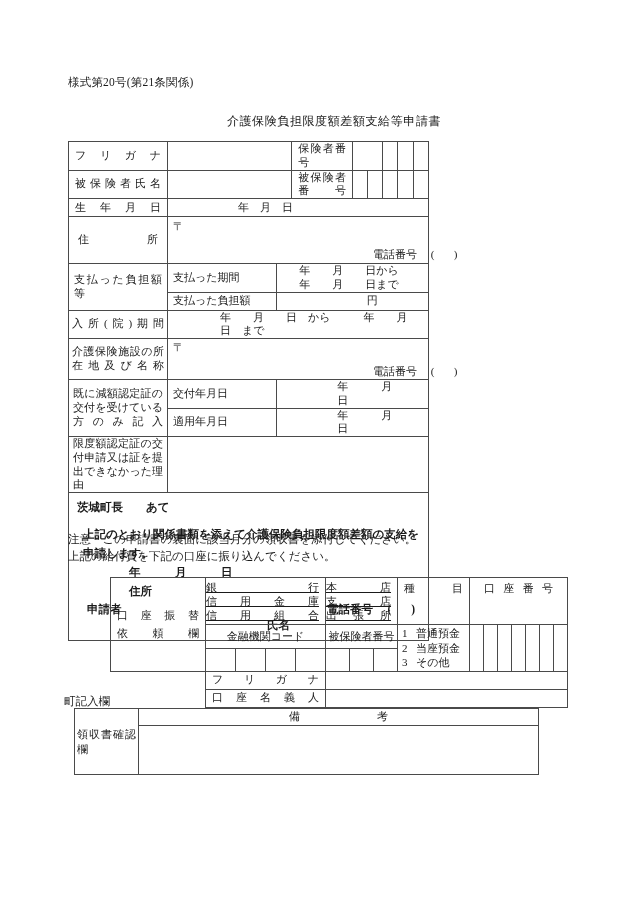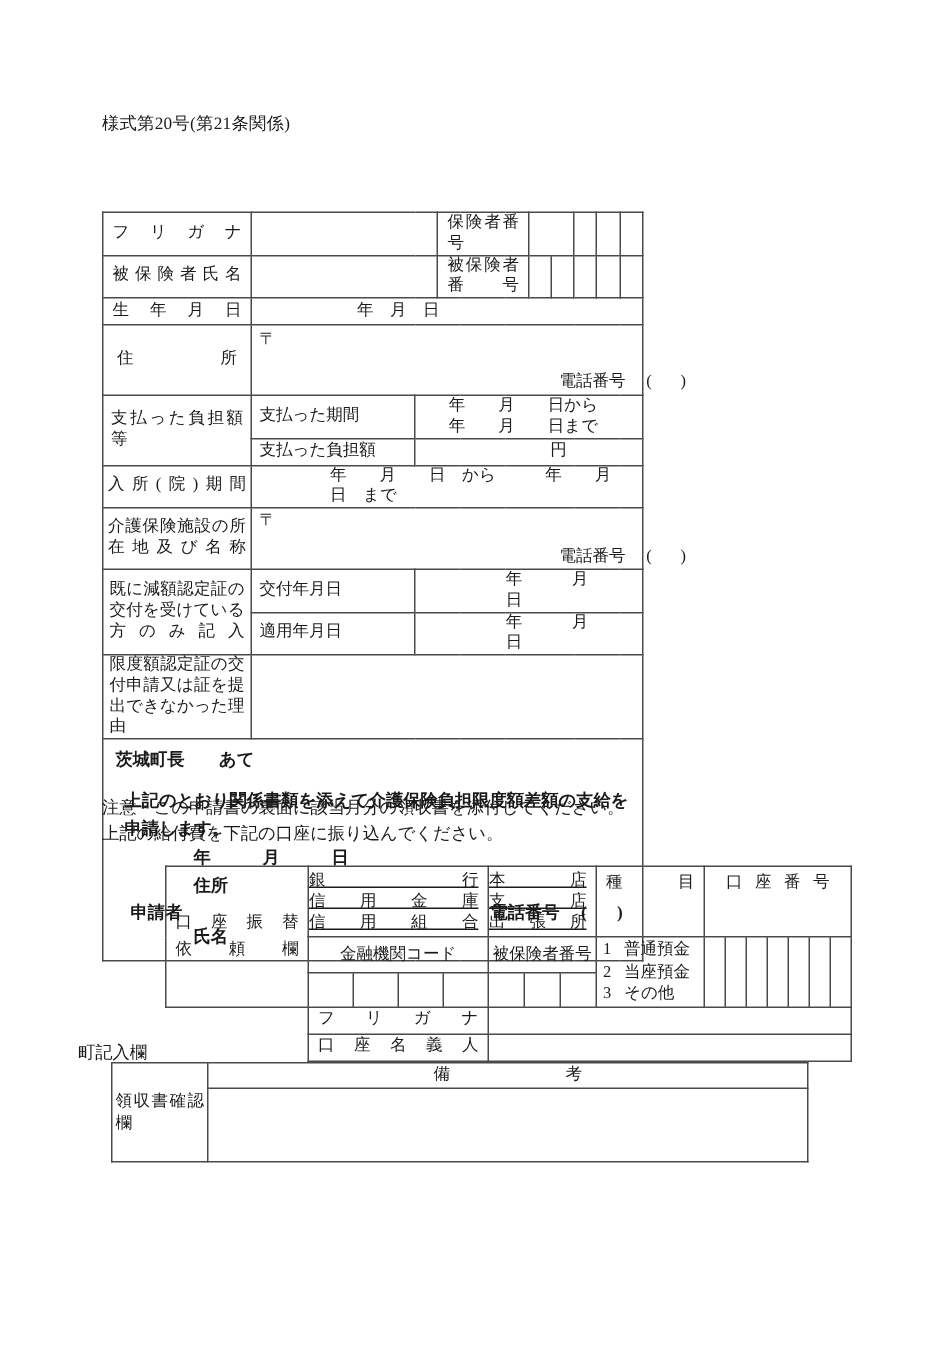--- a/index.html
+++ b/index.html
@@ -126,21 +126,21 @@
     position: absolute;
     left: 10px;
     top: 0;
   }
   .decl .applicant-tel {
     position: absolute;
     left: 250px;
     top: 0;
     white-space: nowrap;
   }
-  .decl .name-row { margin: 0 0 0 52px; }
+  .decl .name-row { margin: 0 0 0 52px; text-align: center; }
 
   
   .notes {
     position: absolute;
     left: 68px;
     top: 531px;
     font-size: 11.5px;
     line-height: 1.5;
   }
   .notes div { white-space: nowrap; }
@@ -179,21 +179,21 @@
   .vert-label span {
     display: block;
     text-align: justify;
     text-align-last: justify;
     padding: 0 6px;
   }
 
   
   .town-head {
     position: absolute;
-    left: 52px;
+    left: 64px;
     top: 694px;
     font-size: 11.5px;
   }
   #town-table {
     position: absolute;
     left: 74px;
     top: 708px;
     width: 464px;
   }
   #town-table td { font-size: 11px; }
@@ -201,20 +201,21 @@
     text-align: center;
     line-height: 1.35;
   }
 </style>
 </head>
 <body>
 
 <div class="page">
 
   <div class="form-code">様式第20号(第21条関係)</div>
+  <div class="doc-title">介護保険負担限度額差額支給等申請書</div>
 
   <table id="main-table">
     <colgroup>
       <col style="width:98px">
       <col style="width:108px">
       <col style="width:15px">
         <col style="width:15px">
         <col style="width:15px">
         <col style="width:15px">
       <col style="width:15px">

